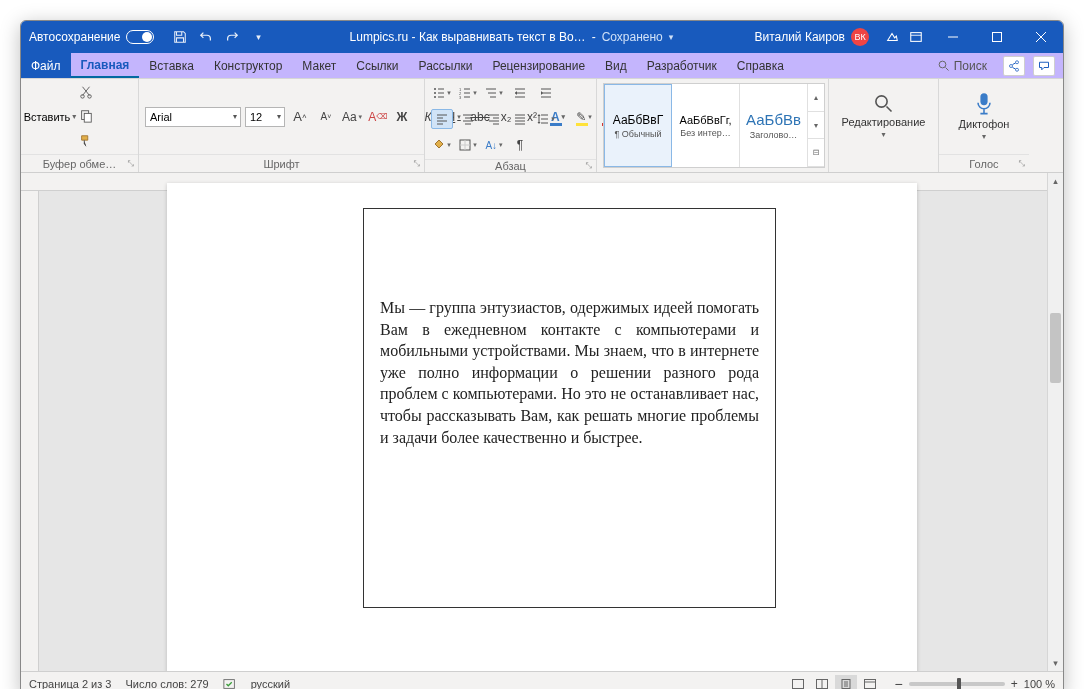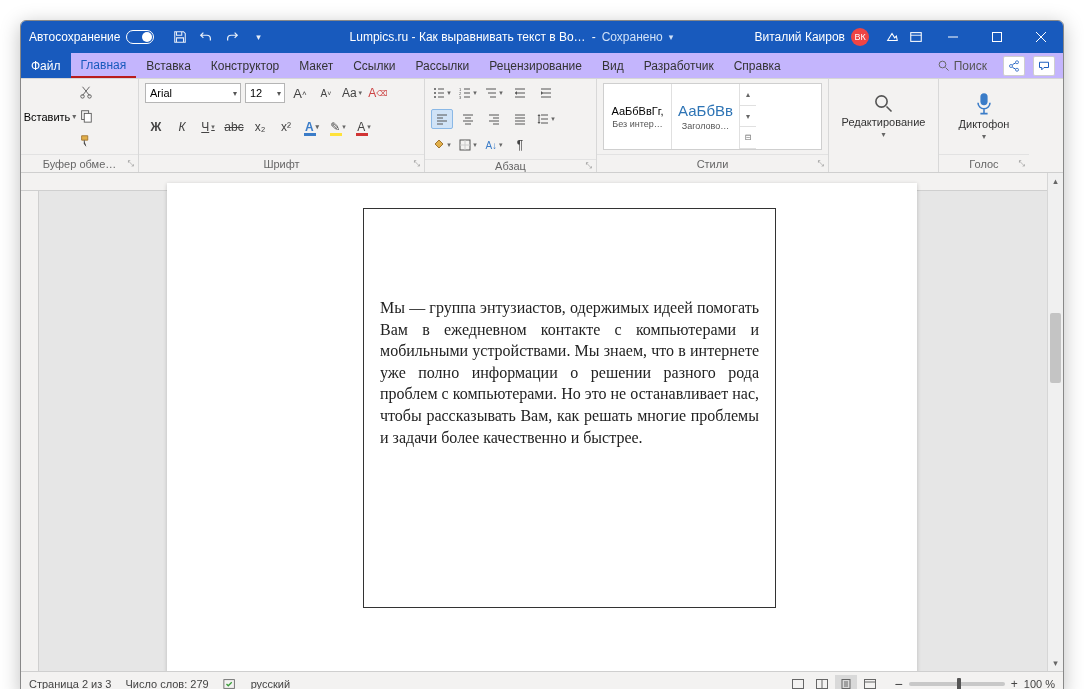--- a/index.html
+++ b/index.html
@@ -16,39 +16,39 @@
 .title { flex: 1; justify-content: center; gap: 6px; }
 .saved { color: #cfe0f7; }
 .user { gap: 6px; padding: 0 8px; }
 .avatar { width: 18px; height: 18px; border-radius: 50%; background: #ef4444; font-size: 9px; display: flex; align-items: center; justify-content: center; color: #fff; }
 .winbtns { display: flex; }
 .winbtn { width: 44px; height: 32px; display: flex; align-items: center; justify-content: center; color: #fff; }
 
 .menubar { height: 26px; background: #c4b5fd; display: flex; align-items: stretch; border-bottom: 1px solid #d6d6d6; }
 .menutab { padding: 0 10px; display: flex; align-items: center; color: #333; font-size: 12px; cursor: default; }
 .menutab.file { background: #185abd; color: #fff; }
-.menutab.active { color: #185abd; font-weight: 400; border-bottom: 2px solid #b91c1c; }
+.menutab.active { color: #185abd; font-weight: 700; border-bottom: 2px solid #0369a1; }
 .menu-spacer { flex: 1; }
 .search { display: flex; align-items: center; gap: 4px; padding: 0 8px; color: #555; }
 .topicons { display: flex; align-items: center; gap: 8px; padding: 0 8px; }
 .topico { width: 22px; height: 20px; border: 1px solid #cfcfcf; border-radius: 2px; display: flex; align-items: center; justify-content: center; color: #185abd; font-size: 11px; background: #fff; }
 
 .ribbon { height: 94px; background: #f3f2f1; border-bottom: 1px solid #cfcfcf; display: flex; }
 .group { border-right: 1px solid #d8d8d8; display: flex; flex-direction: column; position: relative; }
 .grouplabel { height: 18px; font-size: 11px; color: #666; display: flex; align-items: center; justify-content: center; border-top: 1px solid #e2e2e2; position: relative; }
 .grouplabel::after { content: "⤡"; position: absolute; right: 4px; font-size: 8px; color: #888; }
 .gbody { flex: 1; display: flex; align-items: stretch; padding: 4px 6px; gap: 6px; }
 
 .g-clip { width: 118px; }
 .paste { width: 44px; display: flex; align-items: center; justify-content: center; gap: 2px; }
 .clip-side { display: flex; flex-direction: column; justify-content: space-around; gap: 6px; }
 .smico { width: 18px; height: 16px; display: flex; align-items: center; justify-content: center; color: #555; }
 
 .g-font { width: 286px; }
-.fontcol { display: flex; flex-direction: column; gap: 14px; width: 100%; }
+.fontcol { display: flex; flex-direction: row; gap: 2px; width: 100%; }
 .row { display: flex; align-items: center; gap: 4px; }
 .combo { height: 20px; border: 1px solid #b5b5b5; background: #fff; display: flex; align-items: center; padding: 0 4px; font-size: 11px; position: relative; }
 .combo::after { content: "▾"; position: absolute; right: 3px; font-size: 8px; color: #555; }
 .fname { width: 96px; }
 .fsize { width: 40px; }
 .ibtn { width: 22px; height: 20px; display: flex; align-items: center; justify-content: center; color: #444; font-size: 12px; border-radius: 2px; }
 .ibtn.caret::after { content: "▾"; font-size: 7px; margin-left: 2px; color: #666; }
 .bold { font-weight: 700; } .italic { font-style: italic; } .underline { text-decoration: underline; } .strike { text-decoration: line-through; }
 .colorbar { position: relative; }
 .colorbar::before { content: ""; position: absolute; bottom: 1px; left: 3px; right: 7px; height: 3px; background: var(--c,#f00); }
@@ -344,36 +344,39 @@
           <div class="ibtn">¶</div>
         </div>
       </div>
         </div>
       <div class="grouplabel">Абзац</div>
     </div>
 
     <div class="group g-styles">
       <div class="gbody">
         <div class="styleswrap">
+          <div class="stylebox sel">
+            <div class="samp">АаБбВвГ</div>
+            <div class="lbl">¶ Обычный</div>
+          </div>
           <div class="stylebox">
             <div class="samp" style="font-size:11px">АаБбВвГг,</div>
             <div class="lbl">Без интер…</div>
           </div>
           <div class="stylebox">
             <div class="samp" style="color:#2e74b5;font-size:15px">АаБбВв</div>
             <div class="lbl">Заголово…</div>
           </div>
           <div class="stylearrows">
             <div>▴</div>
             <div>▾</div>
             <div>⊟</div>
           </div>
         </div>
       </div>
-      <div class="grouplabel">Стили</div>
     </div>
 
     <div class="group g-edit">
       <div class="gbody">
         <div class="bigbtn">
           <svg width="20" height="20" viewBox="0 0 16 16">
               <circle cx="6" cy="6" r="4.5" fill="none" stroke="#555" stroke-width="1.3"></circle>
               <path stroke="#555" stroke-width="1.3" d="M10 10l4 4"></path>
             </svg>
           <span>Редактирование</span>

